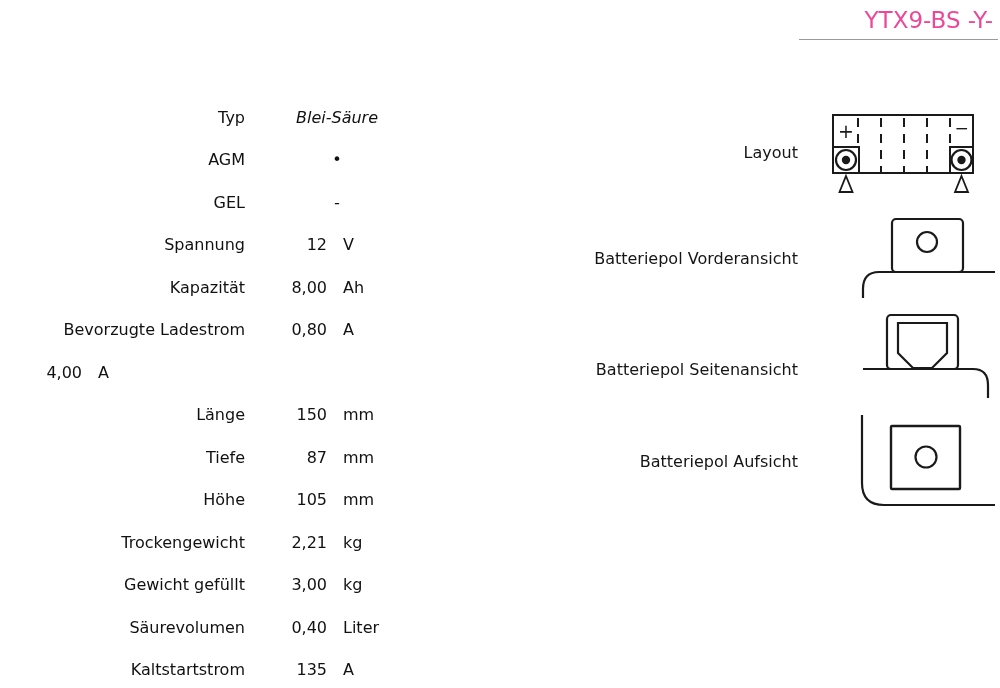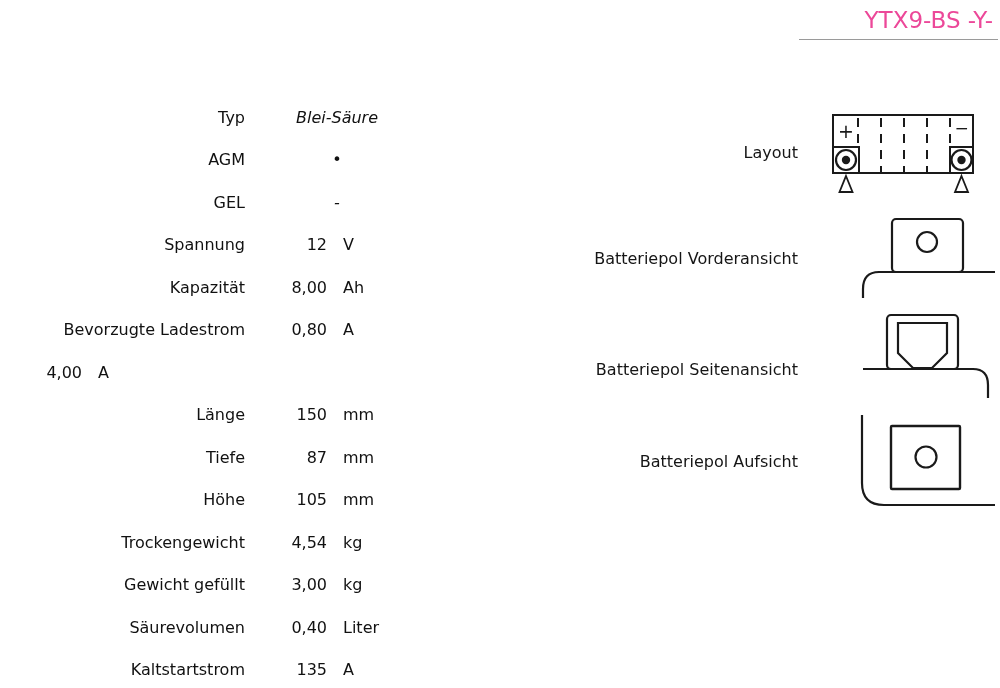--- a/index.html
+++ b/index.html
@@ -170,21 +170,21 @@
   <div class="spec-row">
     <div class="spec-label">Höhe</div>
     <div class="spec-values">
       <span class="spec-value">105</span>
       <span class="spec-unit">mm</span>
     </div>
   </div>
   <div class="spec-row">
     <div class="spec-label">Trockengewicht</div>
     <div class="spec-values">
-      <span class="spec-value">4,54</span>
+      <span class="spec-value">2,21</span>
       <span class="spec-unit">kg</span>
     </div>
   </div>
   <div class="spec-row">
     <div class="spec-label">Gewicht gefüllt</div>
     <div class="spec-values">
       <span class="spec-value">3,00</span>
       <span class="spec-unit">kg</span>
     </div>
   </div>

